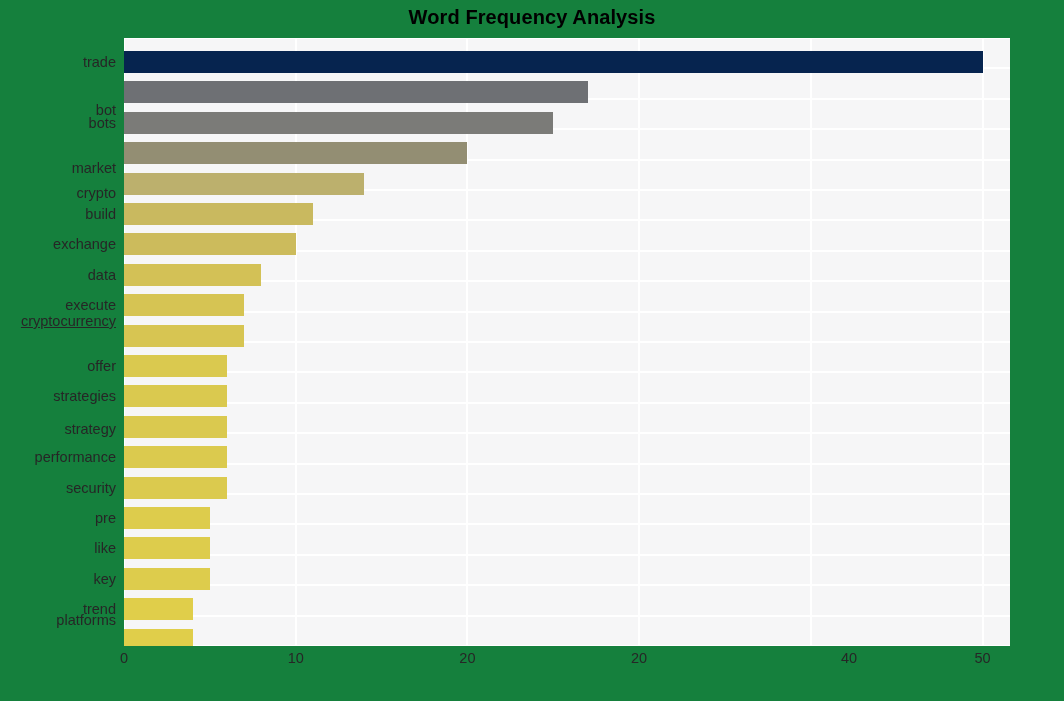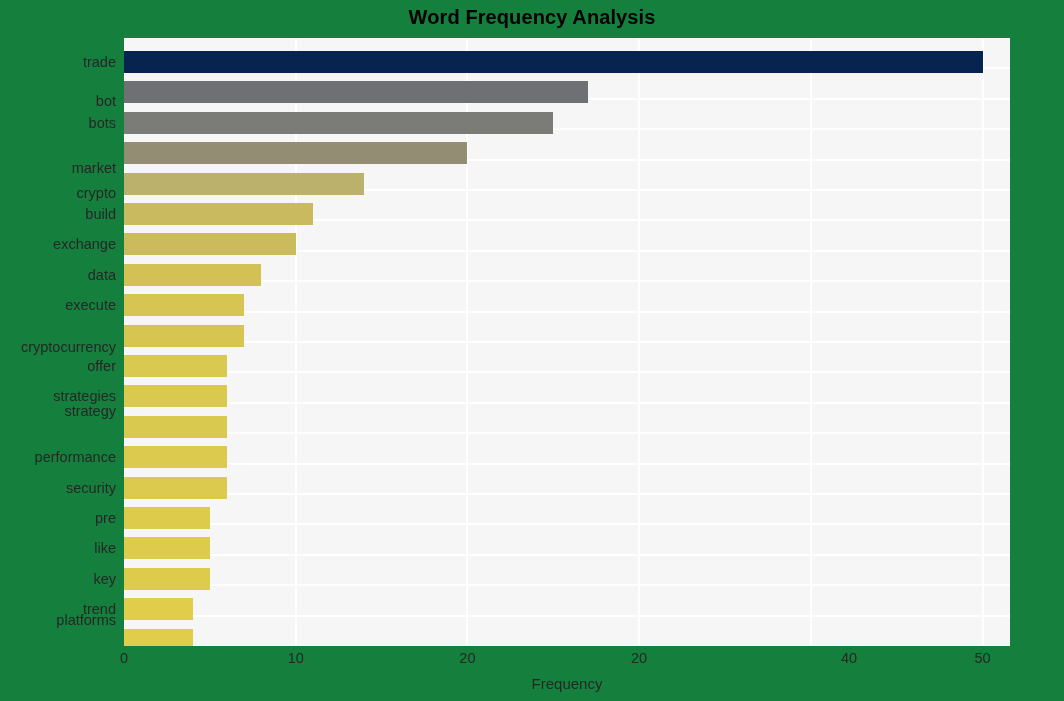--- a/index.html
+++ b/index.html
@@ -180,45 +180,44 @@
         <div class="bar" title="pre: 5" style="top: 469px; width: 85.8527px; height: 22px; background: rgb(221, 204, 76);"></div>
         <div class="bar" title="like: 5" style="top: 499.4px; width: 85.8527px; height: 22px; background: rgb(221, 204, 76);"></div>
         <div class="bar" title="key: 5" style="top: 529.8px; width: 85.8527px; height: 22px; background: rgb(221, 204, 76);"></div>
         <div class="bar" title="trend: 4" style="top: 560.2px; width: 68.6822px; height: 22px; background: rgb(224, 206, 74);"></div>
         <div class="bar" title="platforms: 4" style="top: 590.6px; width: 68.6822px; height: 22px; background: rgb(224, 206, 74);"></div>
       </div>
   </div>
 
   <div id="y-axis">
       <div class="y-tick-label" style="top: 16px; padding-left: 20px;">trade</div>
-      <div class="y-tick-label" style="top: 55px; margin-left: 9px;">bot</div>
+      <div class="y-tick-label" style="top: 64px; margin-left: 9px;">bot</div>
       <div class="y-tick-label" style="top: 76.8px;">bots</div>
       <div class="y-tick-label" style="top: 107.2px; margin-top: 40px;">crypto</div>
       <div class="y-tick-label" style="top: 122px;">market</div>
       <div class="y-tick-label" style="top: 168px;">build</div>
       <div class="y-tick-label" style="top: 198.4px;">exchange</div>
       <div class="y-tick-label" style="top: 228.8px;">data</div>
       <div class="y-tick-label" style="top: 259.2px;">execute</div>
-      <div class="y-tick-label" style="top: 301px;">cryptocurrency</div>
+      <div class="y-tick-label" style="top: 275px; text-decoration: underline;">cryptocurrency</div>
       <div class="y-tick-label" style="top: 320px;">offer</div>
       <div class="y-tick-label" style="top: 350.4px;">strategies</div>
-      <div class="y-tick-label" style="top: 365px; margin-left: 28px;">strategy</div>
+      <div class="y-tick-label" style="top: 383px; margin-left: 28px;">strategy</div>
       <div class="y-tick-label" style="top: 411.2px;">performance</div>
       <div class="y-tick-label" style="top: 441.6px;">security</div>
       <div class="y-tick-label" style="top: 472px; padding-left: 12px;">pre</div>
       <div class="y-tick-label" style="top: 502.4px;">like</div>
       <div class="y-tick-label" style="top: 532.8px;">key</div>
       <div class="y-tick-label" style="top: 563.2px;">trend</div>
       <div class="y-tick-label" style="top: 574px;">platforms</div>
     </div>
 
   <div id="x-axis">
       <div class="x-tick-label" style="left: 0px;">0</div>
       <div class="x-tick-label" style="left: 171.705px;">10</div>
       <div class="x-tick-label" style="left: 343.411px;">20</div>
       <div class="x-tick-label" style="left: 515.116px;">20</div>
       <div class="x-tick-label" style="left: 725px;">40</div>
       <div class="x-tick-label" style="left: 858.527px;">50</div>
     </div>
 
-  <div id="x-axis-label">Frequency</div>
 
 </div>
 
 </body></html>

